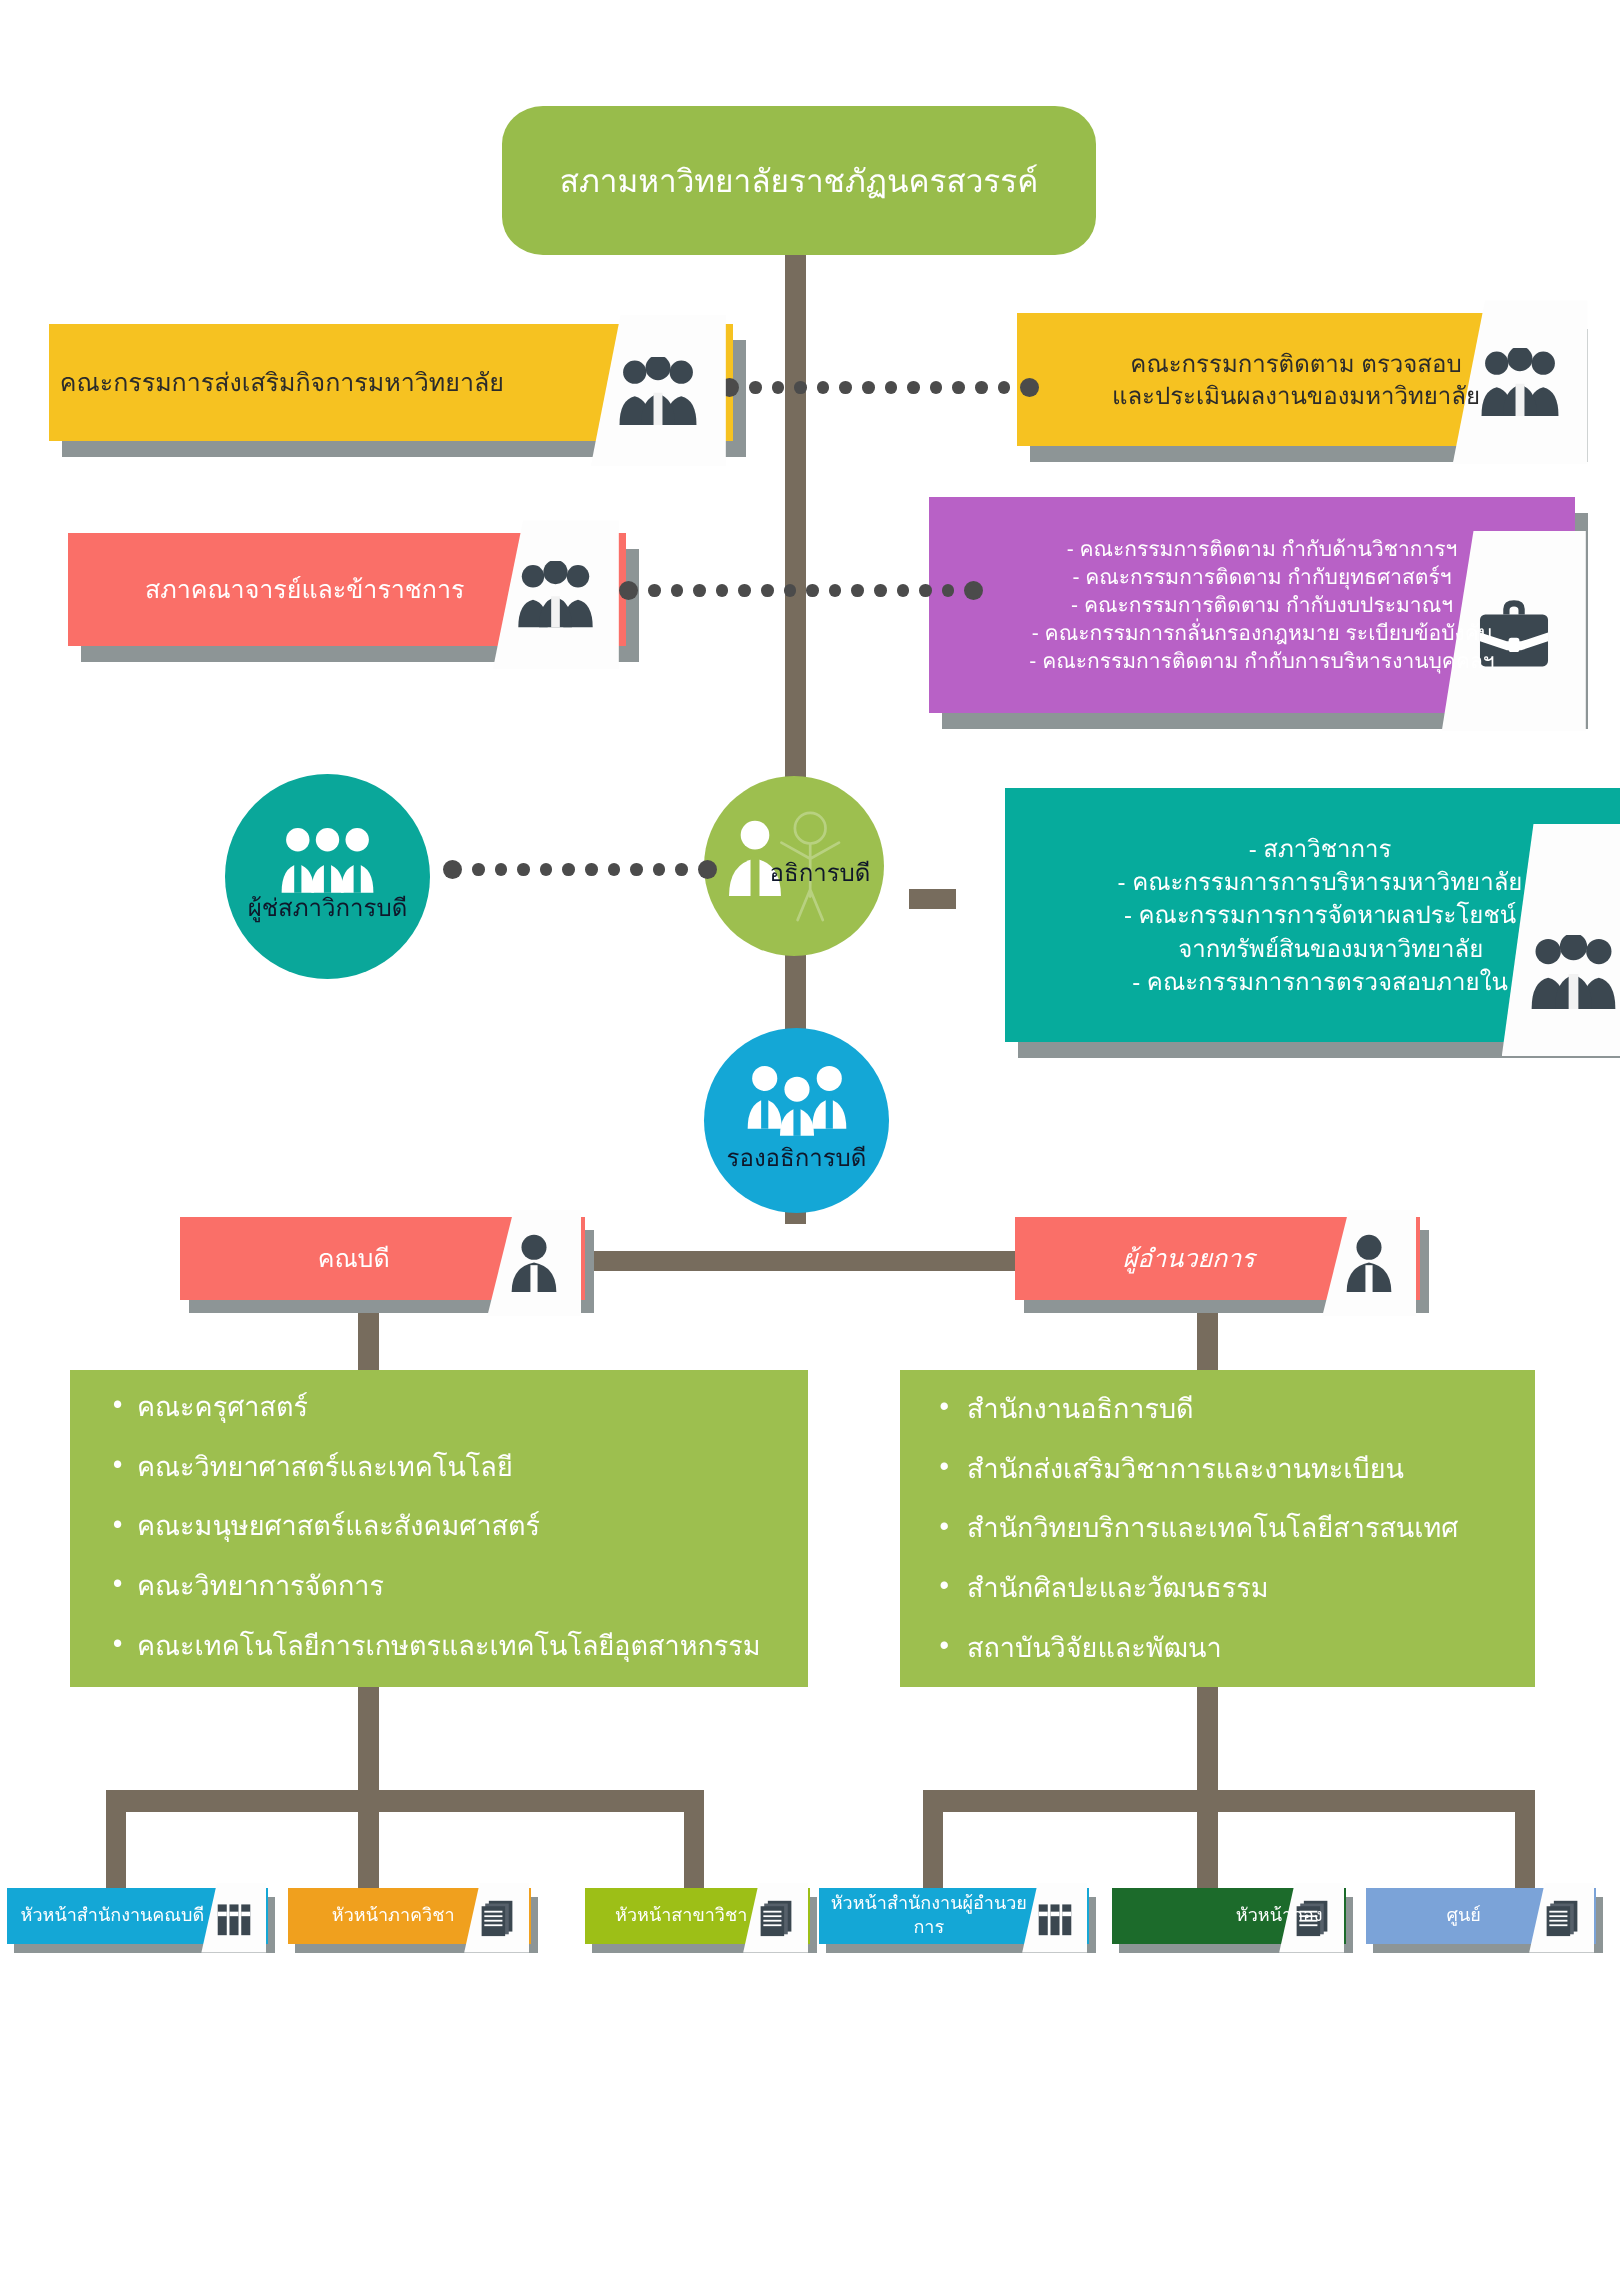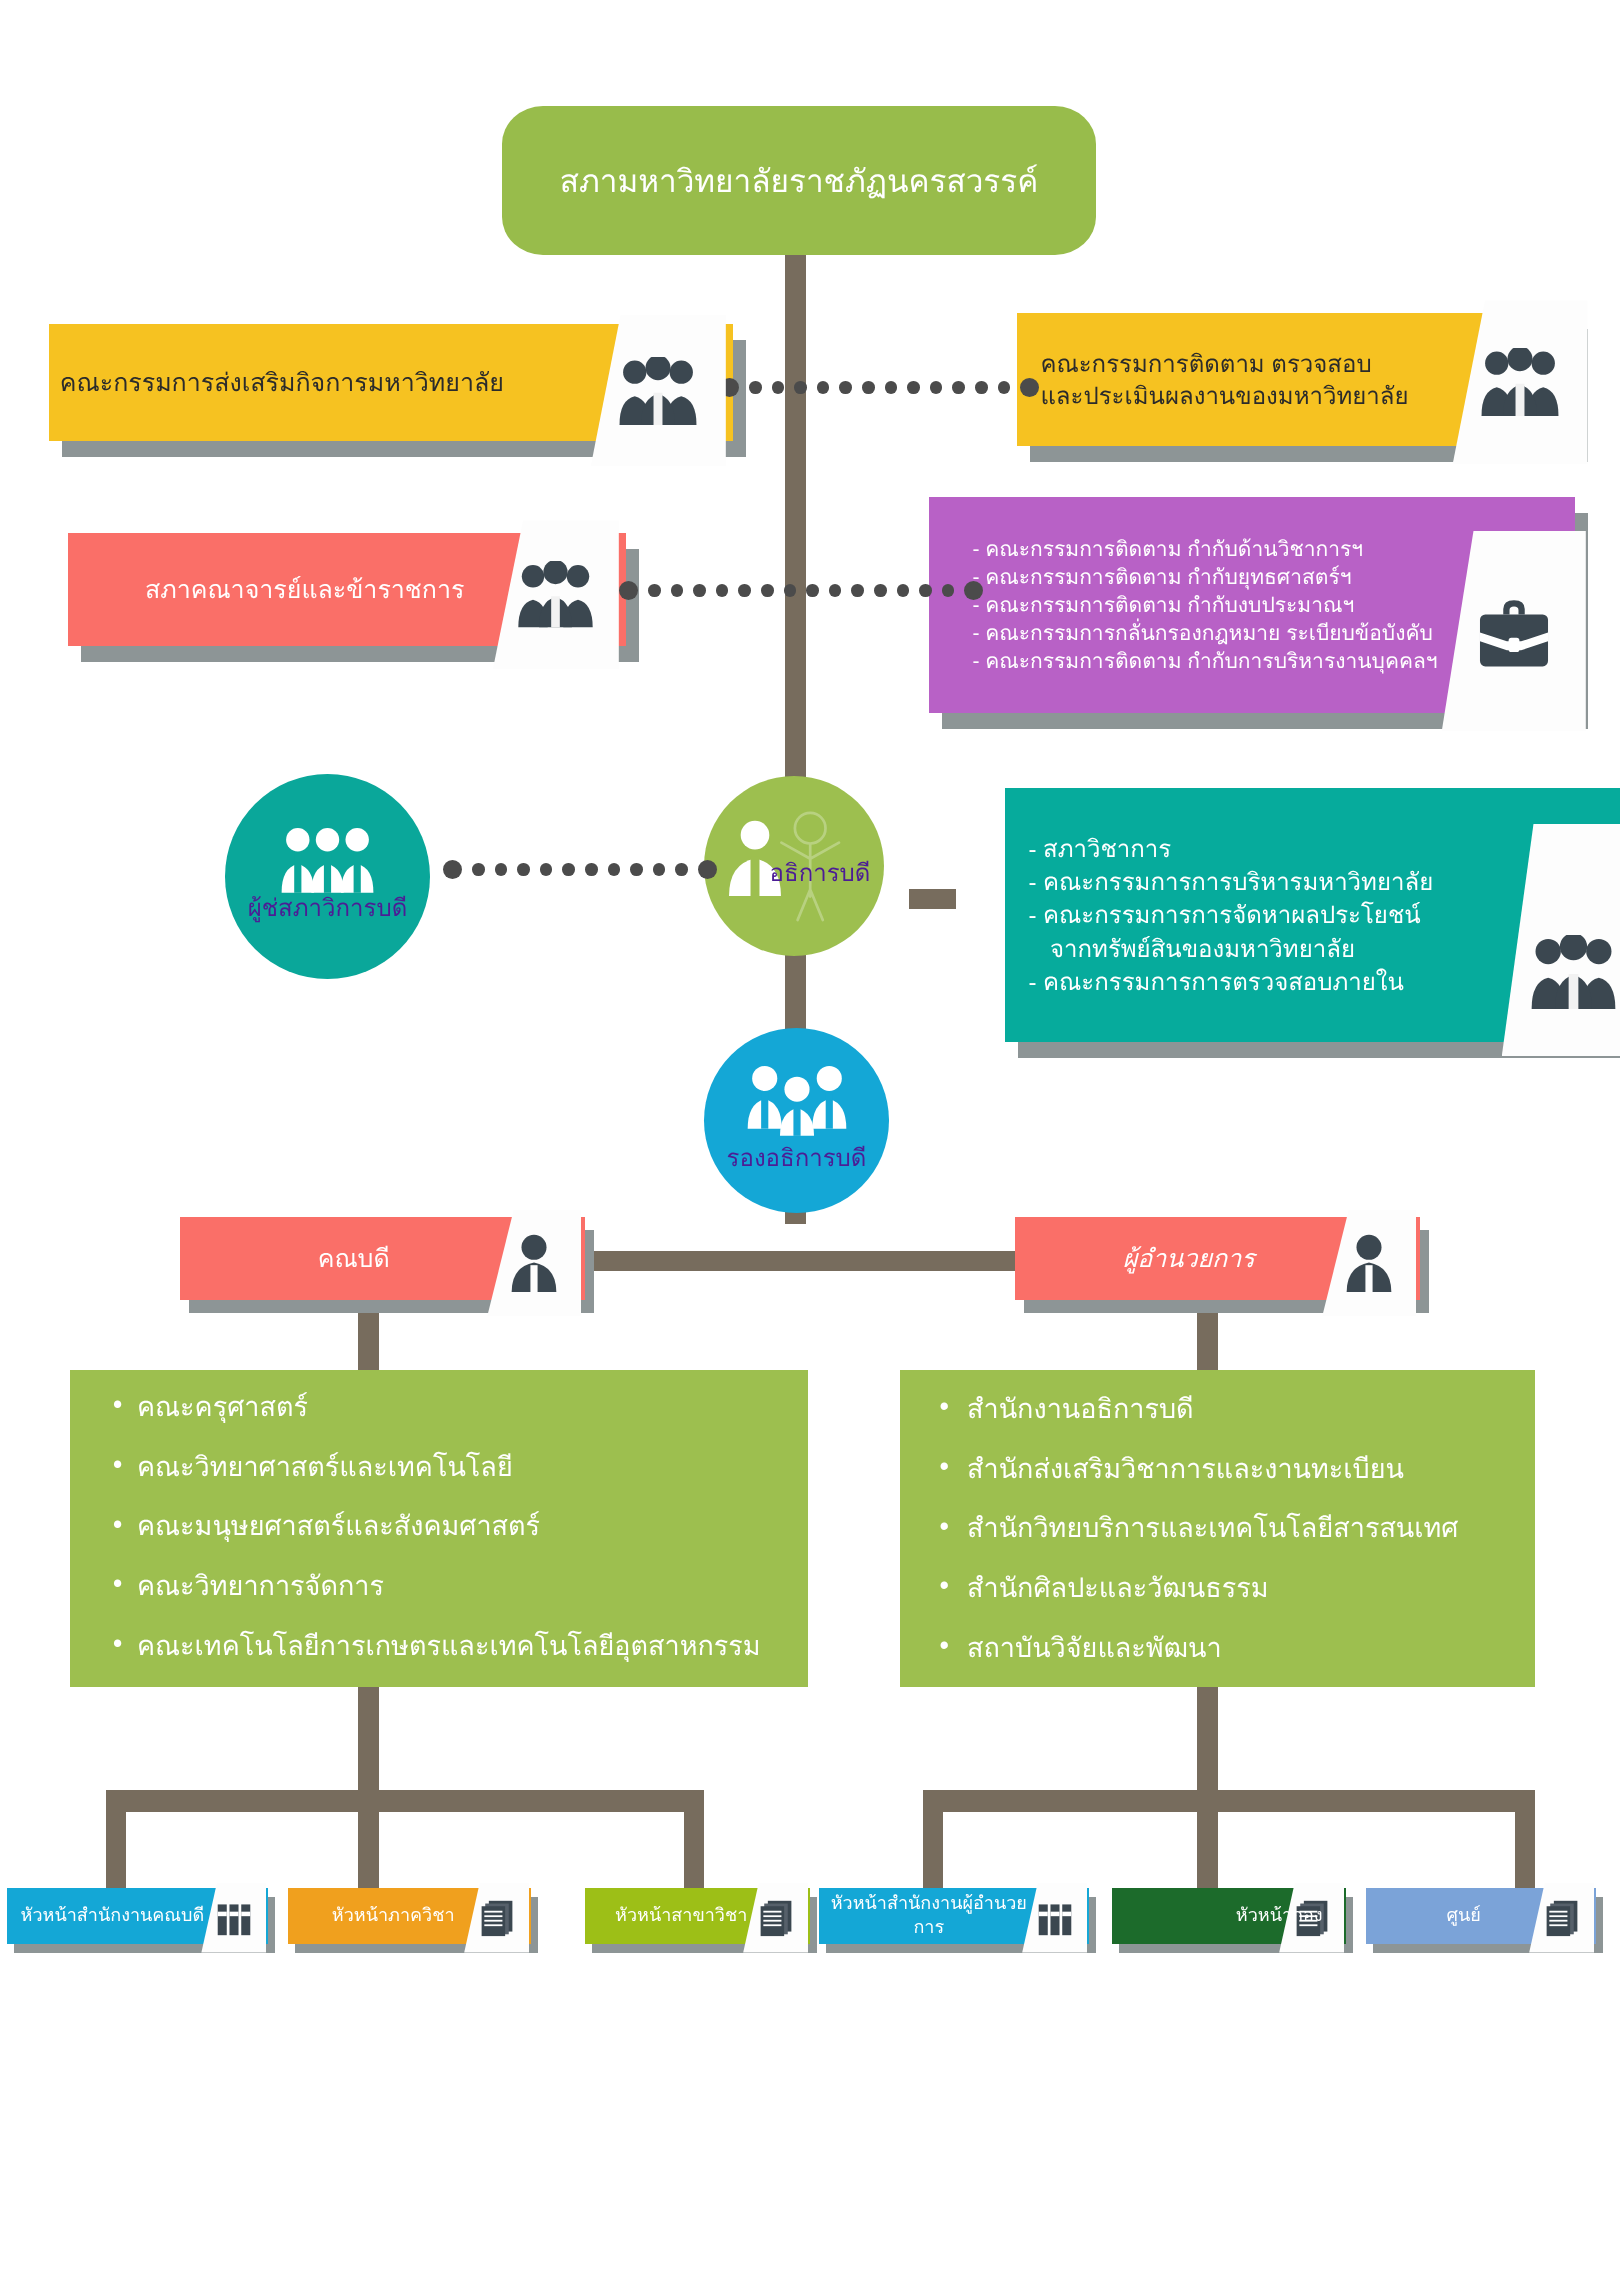--- a/index.html
+++ b/index.html
@@ -44,30 +44,30 @@
 
   
   #title-box {
     position: absolute; left: 502px; top: 106px; width: 594px; height: 149px;
     background: #98bc4b; border-radius: 41px/38px;
     display: flex; align-items: center; justify-content: center;
   }
   #title-box .t { color: #fff; font-size: 31.5px; }
 
   
-  .listtext { font-size: 23.4px; line-height: 1.52; }
+  .listtext { font-size: 23.4px; line-height: 1.52; text-align: center; }
   .listtext div { white-space: nowrap; }
 
   
   .circle {
     position: absolute; border-radius: 50%;
     display: flex; flex-direction: column;
     align-items: center; justify-content: center;
   }
-  .circle .clabel { color: #4c1d95; font-size: 24px; position: relative; z-index: 3; }
+  .circle .clabel { color: #0f172a; font-size: 24px; position: relative; z-index: 3; }
 
   .bigbox { position: absolute; }
   .bigbox .inner {
     position: absolute; inset: 0; background: #9dbf4f;
     padding: 31px 36px; display: flex; flex-direction: column; justify-content: center;
   }
   .bigbox ul { list-style: none; }
   .bigbox li {
     color: #ffffff; font-size: 27px; line-height: 1.28;
     padding: 12.6px 0 12.6px 31px; position: relative; white-space: nowrap;

